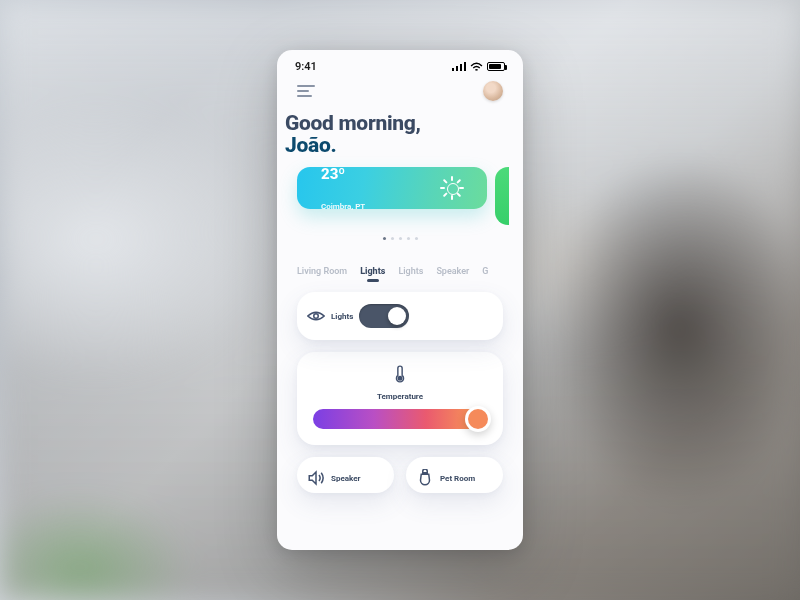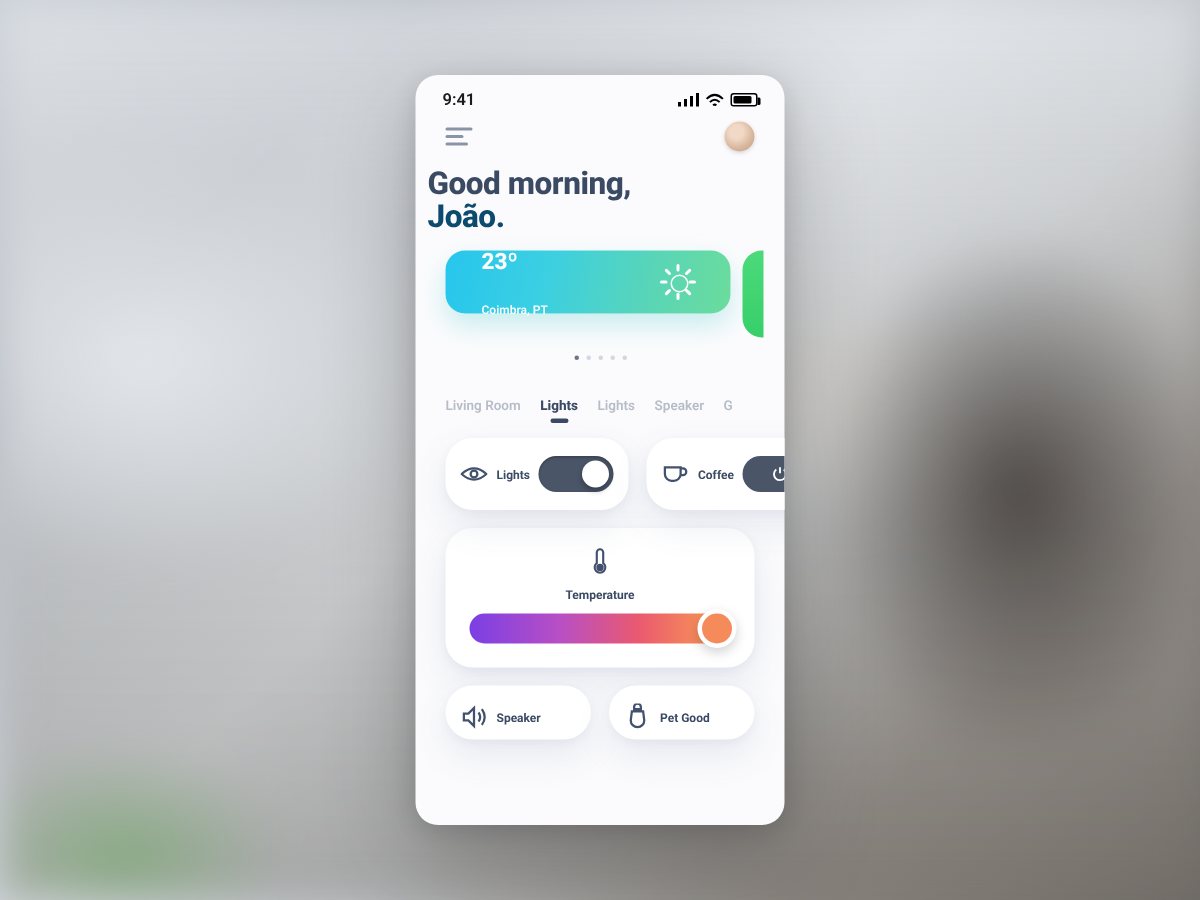--- a/index.html
+++ b/index.html
@@ -179,33 +179,20 @@
         <svg width="20" height="14" viewBox="0 0 24 16" fill="none" stroke="currentColor" stroke-width="2">
             <path d="M1 8 Q12 -2 23 8 Q12 18 1 8 Z"></path>
             <circle cx="12" cy="8" r="3"></circle>
           </svg>
       </div>
       <div class="device-label">Lights</div>
       <div class="toggle">
           <div class="knob"></div>
         </div>
     </div>
-    <div class="device-card">
-      <div class="ic">
-        <svg width="18" height="16" viewBox="0 0 24 20" fill="none" stroke="currentColor" stroke-width="2">
-            <path d="M3 4 h14 v6 a6 6 0 0 1 -6 6 h-2 a6 6 0 0 1 -6 -6 Z M17 5 h2 a3 3 0 0 1 0 6 h-2"></path>
-          </svg>
-      </div>
-      <div class="device-label">Coffee</div>
-      <div class="power-btn">
-        <svg width="12" height="12" viewBox="0 0 24 24" fill="none" stroke="currentColor" stroke-width="2.5">
-            <path d="M12 3 v8 M7 6 a8 8 0 1 0 10 0"></path>
-          </svg>
-      </div>
-    </div>
   </div>
 
   <div class="temp-card">
     <div class="ic">
       <svg width="12" height="20" viewBox="0 0 16 28" fill="none" stroke="#42516e" stroke-width="2">
           <path d="M8 3 a3 3 0 0 1 3 3 v10 a5 5 0 1 1 -6 0 V6 a3 3 0 0 1 3 -3 Z"></path>
           <circle cx="8" cy="20" r="2.5" fill="#42516e"></circle>
         </svg>
     </div>
     <div class="device-label">Temperature</div>
@@ -220,17 +207,17 @@
           </svg>
       </div>
       <div class="device-label">Speaker</div>
     </div>
     <div class="device-card">
       <div class="ic">
         <svg width="16" height="18" viewBox="0 0 20 24" fill="none" stroke="currentColor" stroke-width="2">
             <path d="M7 3 a3 3 0 0 1 6 0 v2 h-6 Z M5 7 h10 l1 8 a6 6 0 0 1 -12 0 Z"></path>
           </svg>
       </div>
-      <div class="device-label">Pet Good</div>
+      <div class="device-label">Pet Room</div>
     </div>
   </div>
 
 </div>
 
 </body></html>

